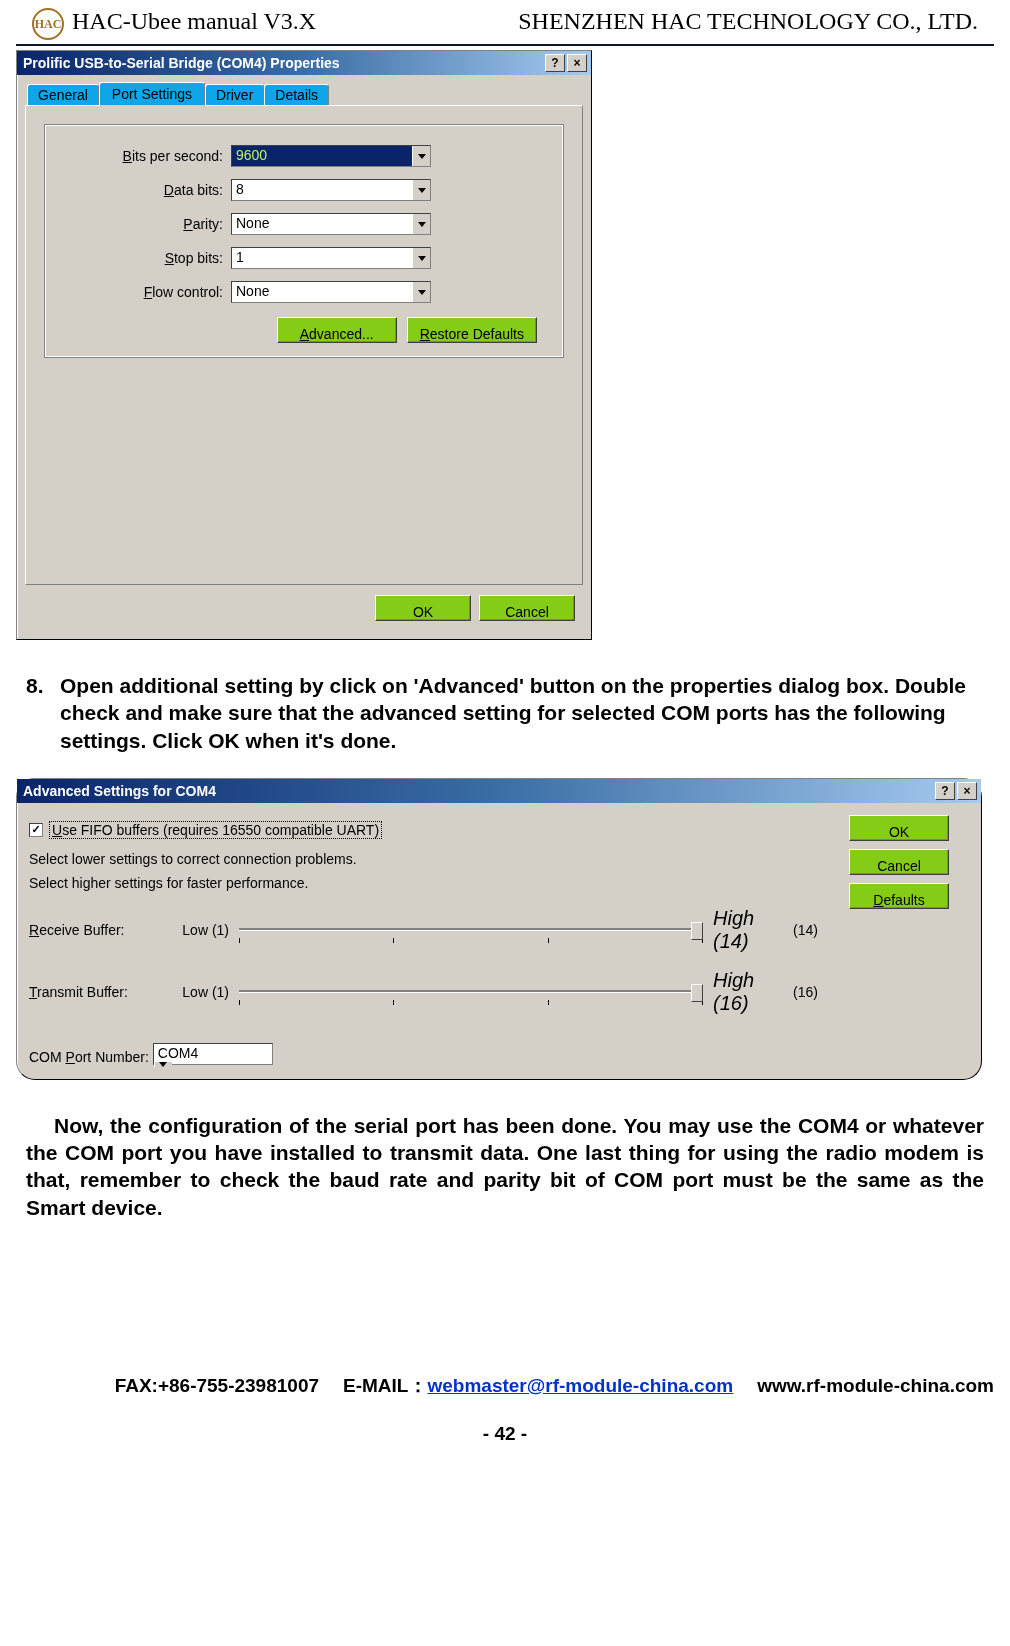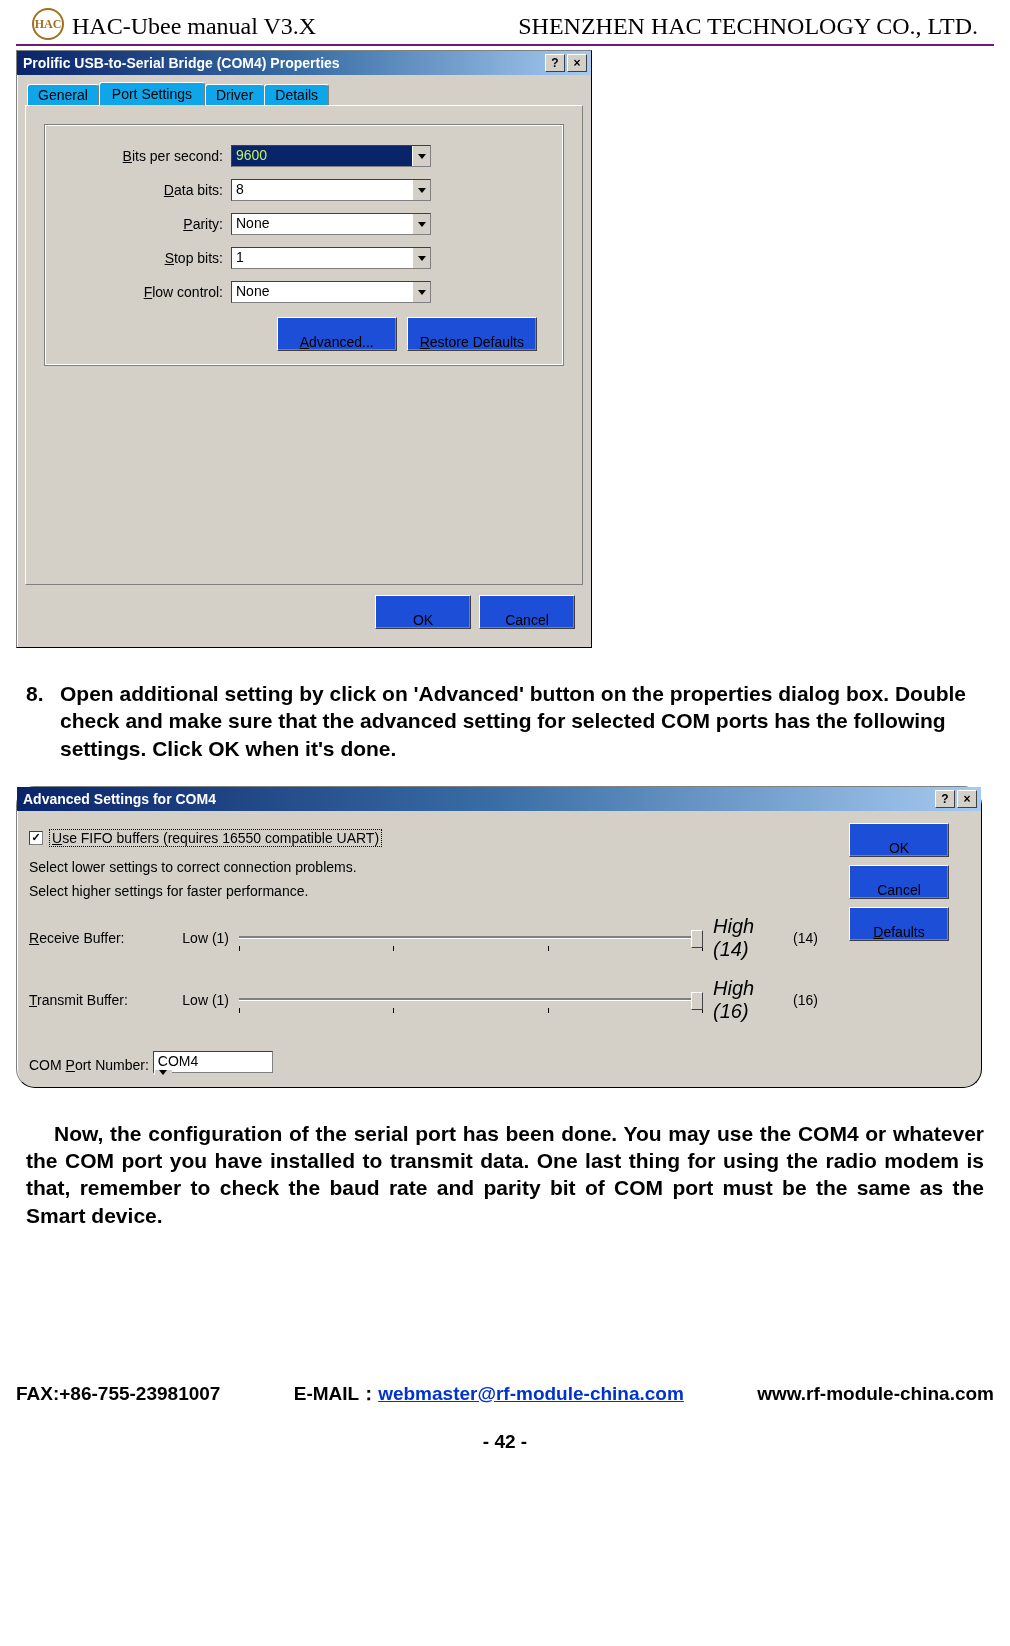--- a/index.html
+++ b/index.html
@@ -6,44 +6,44 @@
   body {
     font-family: "Times New Roman", serif;
     font-size: 20px;
     color: #000;
     background: #fff;
     width: 1010px;
     margin: 0 auto;
   }
   .page-header {
     display: flex;
-    align-items: flex-end;
+    align-items: flex-start;
     padding: 8px 16px 4px 16px;
-    border-bottom: 2px solid #701a75;
+    border-bottom: 2px solid #0f172a;
     margin: 0 16px;
   }
   .logo {
     width: 32px; height: 32px;
     border-radius: 50%;
     border: 2px solid #a07020;
     display: flex; align-items: center; justify-content: center;
     font-size: 12px; font-weight: bold; color: #a07020;
     margin-right: 8px;
     flex-shrink: 0;
   }
   .header-left { flex: 1; font-size: 24px; }
   .header-right { font-size: 24px; }
   .page-body { padding: 4px 16px 0 16px; }
   .page-footer {
     padding: 8px 16px;
     font-size: 19px;
     font-family: Arial, sans-serif;
     font-weight: bold;
     display: flex;
-    justify-content: space-between;
+    justify-content: flex-end;
     align-items: baseline;
     flex-wrap: wrap;
     gap: 24px;
   }
   .page-footer a { color: #0033cc; text-decoration: underline; }
   .page-footer .pagenum { text-align: center; width: 100%; }
 
   
   .dialog {
     font-family: Tahoma, "MS Sans Serif", sans-serif;
@@ -179,28 +179,28 @@
   .btn-row {
     display: flex;
     justify-content: flex-end;
     gap: 10px;
     margin-top: 14px;
     padding-right: 10px;
   }
   .win-btn {
     min-width: 120px;
     height: 26px;
-    background: #1d4ed8;
+    background: #84cc16;
     border: 1px solid #fff;
     border-right-color: #404040;
     border-bottom-color: #404040;
     box-shadow: inset -1px -1px 0 #808080;
     font-family: Tahoma, sans-serif;
     font-size: 14px;
-    padding: 16px 12px;
+    padding: 8px 12px;
     cursor: pointer;
     text-align: center;
   }
   .win-btn u { text-decoration: underline; }
 
   .dlg-footer {
     display: flex;
     justify-content: flex-end;
     gap: 8px;
     padding: 10px 8px;

